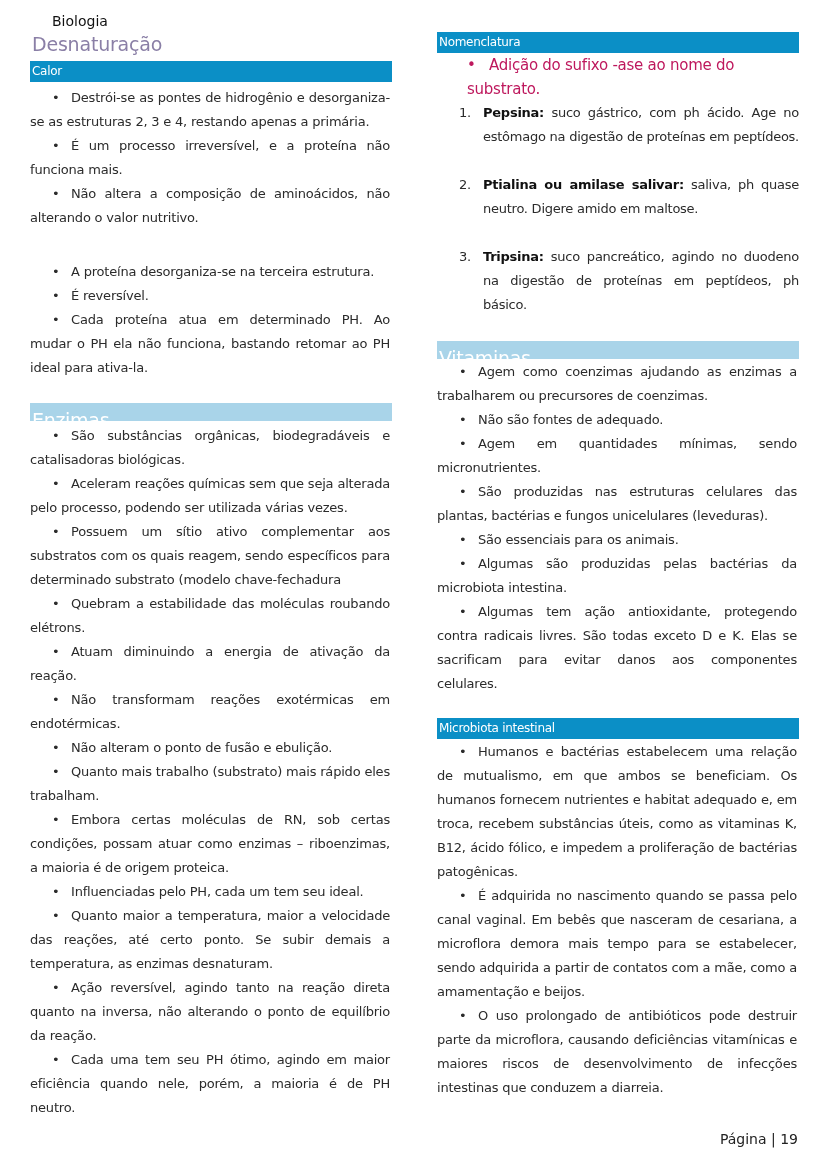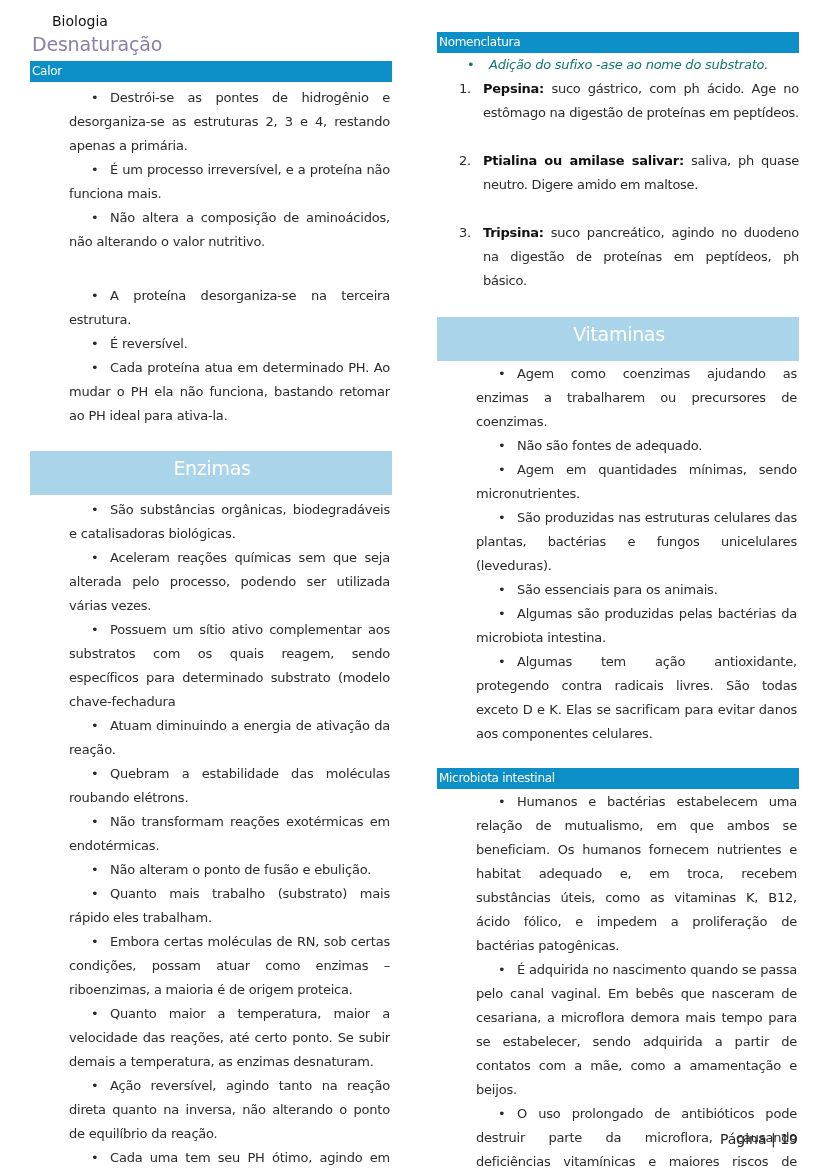--- a/index.html
+++ b/index.html
@@ -19,43 +19,43 @@
     .col-left { left: 30px; top: 61px; }
     .col-right { left: 437px; top: 32px; }
 
     .bar-small {
       background: #0b8fc6; color: #ffffff;
       height: 21px; line-height: 21px;
       font-size: 12px; padding-left: 2px; letter-spacing: -0.3px;
     }
     .bar-large {
       background: #a9d4e9; color: #ffffff;
-      height: 44px; line-height: 34px;
-      font-size: 19px; padding-left: 2px; letter-spacing: -0.3px; text-align: center;
+      height: 18px; line-height: 34px;
+      font-size: 19px; padding-left: 2px; letter-spacing: -0.3px;
     }
 
     .num-item {
       position: relative; font-size: 13px; line-height: 24px;
       padding-left: 46px; text-align: justify; color: #2b2b2b; letter-spacing: -0.25px;
     }
     .num-item .num { position: absolute; left: 22px; top: 0; }
     .num-item .term { font-weight: bold; color: #111; margin-top: 12px; }
 
     .bullet-center {
-      font-size: 13px; line-height: 24px; padding-left: 30px; color: #0f766e; letter-spacing: -0.25px; font-style: italic;
+      font-size: 15px; line-height: 24px; padding-left: 30px; color: #be185d; letter-spacing: -0.25px;
     }
 
     .footer {
       position: absolute; right: 30px; top: 1131px;
       font-size: 14px; color: #222;
     }
 
     
     .bul { display:block; font-size: 13px; line-height: 24px; color: #2b2b2b; letter-spacing: -0.2px;
-           text-align: justify; padding-left: 22px; padding-right: 2px; margin-left: 39px; }
+           text-align: justify; padding-left: 22px; padding-right: 2px; }
     .bul .dot { display:inline-block; width: 19px; }
   </style>
 </head>
 <body>
 
 <div class="header-subject">Biologia</div>
 <div class="page-heading">Desnaturação</div>
 
 <div class="col col-left">
   <div class="bar-small">Calor</div>
@@ -74,26 +74,27 @@
     <p class="bul" style="padding-left:0"><span style="padding-left:22px"></span><span class="dot">•</span><span>Cada proteína atua em determinado PH. Ao mudar o PH ela não funciona, bastando retomar ao PH ideal para ativa-la.</span></p>
   </div>
 
   <div style="height:23px"></div>
   <div class="bar-large">Enzimas</div>
   <div style="height:3px"></div>
   <div>
     <p class="bul" style="padding-left:0"><span style="padding-left:22px"></span><span class="dot">•</span><span>São substâncias orgânicas, biodegradáveis e catalisadoras biológicas.</span></p>
     <p class="bul" style="padding-left:0"><span style="padding-left:22px"></span><span class="dot">•</span><span>Aceleram reações químicas sem que seja alterada pelo processo, podendo ser utilizada várias vezes.</span></p>
     <p class="bul" style="padding-left:0"><span style="padding-left:22px"></span><span class="dot">•</span><span>Possuem um sítio ativo complementar aos substratos com os quais reagem, sendo específicos para determinado substrato (modelo chave-fechadura</span></p>
+    <p class="bul" style="padding-left:0"><span style="padding-left:22px"></span><span class="dot">•</span><span>Quebram a estabilidade das moléculas roubando elétrons.</span></p>
     <p class="bul" style="padding-left:0"><span style="padding-left:22px"></span><span class="dot">•</span><span>Atuam diminuindo a energia de ativação da reação.</span></p>
-    <p class="bul" style="padding-left:0"><span style="padding-left:22px"></span><span class="dot">•</span><span>Quebram a estabilidade das moléculas roubando elétrons.</span></p>
     <p class="bul" style="padding-left:0"><span style="padding-left:22px"></span><span class="dot">•</span><span>Não transformam reações exotérmicas em endotérmicas.</span></p>
     <p class="bul" style="padding-left:0"><span style="padding-left:22px"></span><span class="dot">•</span><span>Não alteram o ponto de fusão e ebulição.</span></p>
     <p class="bul" style="padding-left:0"><span style="padding-left:22px"></span><span class="dot">•</span><span>Quanto mais trabalho (substrato) mais rápido eles trabalham.</span></p>
     <p class="bul" style="padding-left:0"><span style="padding-left:22px"></span><span class="dot">•</span><span>Embora certas moléculas de RN, sob certas condições, possam atuar como enzimas – riboenzimas, a maioria é de origem proteica.</span></p>
+    <p class="bul" style="padding-left:0"><span style="padding-left:22px"></span><span class="dot">•</span><span>Influenciadas pelo PH, cada um tem seu ideal.</span></p>
     <p class="bul" style="padding-left:0"><span style="padding-left:22px"></span><span class="dot">•</span><span>Quanto maior a temperatura, maior a velocidade das reações, até certo ponto. Se subir demais a temperatura, as enzimas desnaturam.</span></p>
     <p class="bul" style="padding-left:0"><span style="padding-left:22px"></span><span class="dot">•</span><span>Ação reversível, agindo tanto na reação direta quanto na inversa, não alterando o ponto de equilíbrio da reação.</span></p>
     <p class="bul" style="padding-left:0"><span style="padding-left:22px"></span><span class="dot">•</span><span>Cada uma tem seu PH ótimo, agindo em maior eficiência quando nele, porém, a maioria é de PH neutro.</span></p>
   </div>
 </div>
 
 <div class="col col-right">
   <div class="bar-small">Nomenclatura</div>
   <div style="height:0px"></div>
   <div class="bullet-center">

